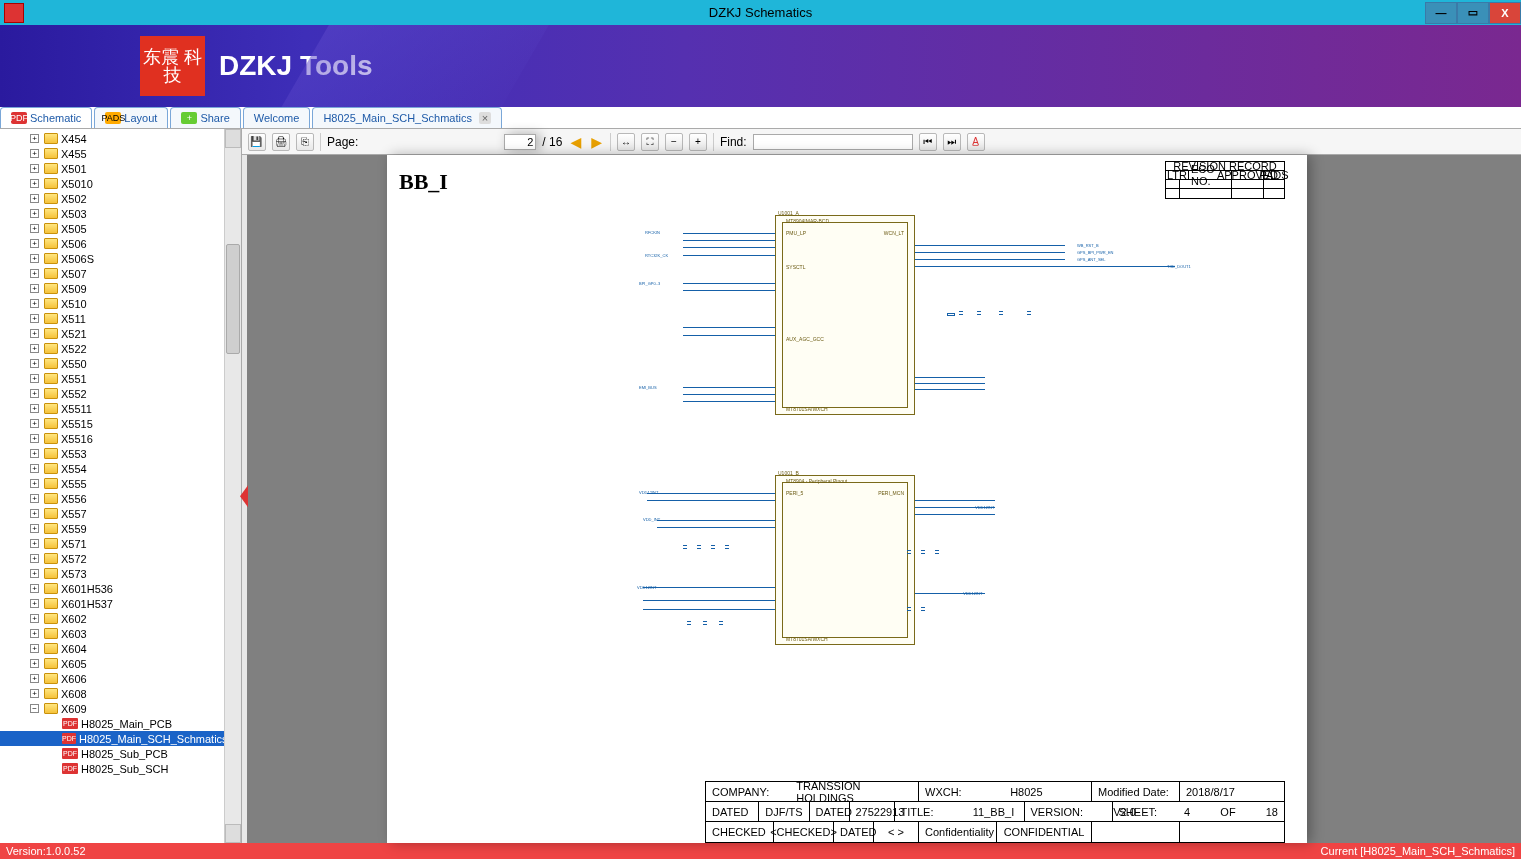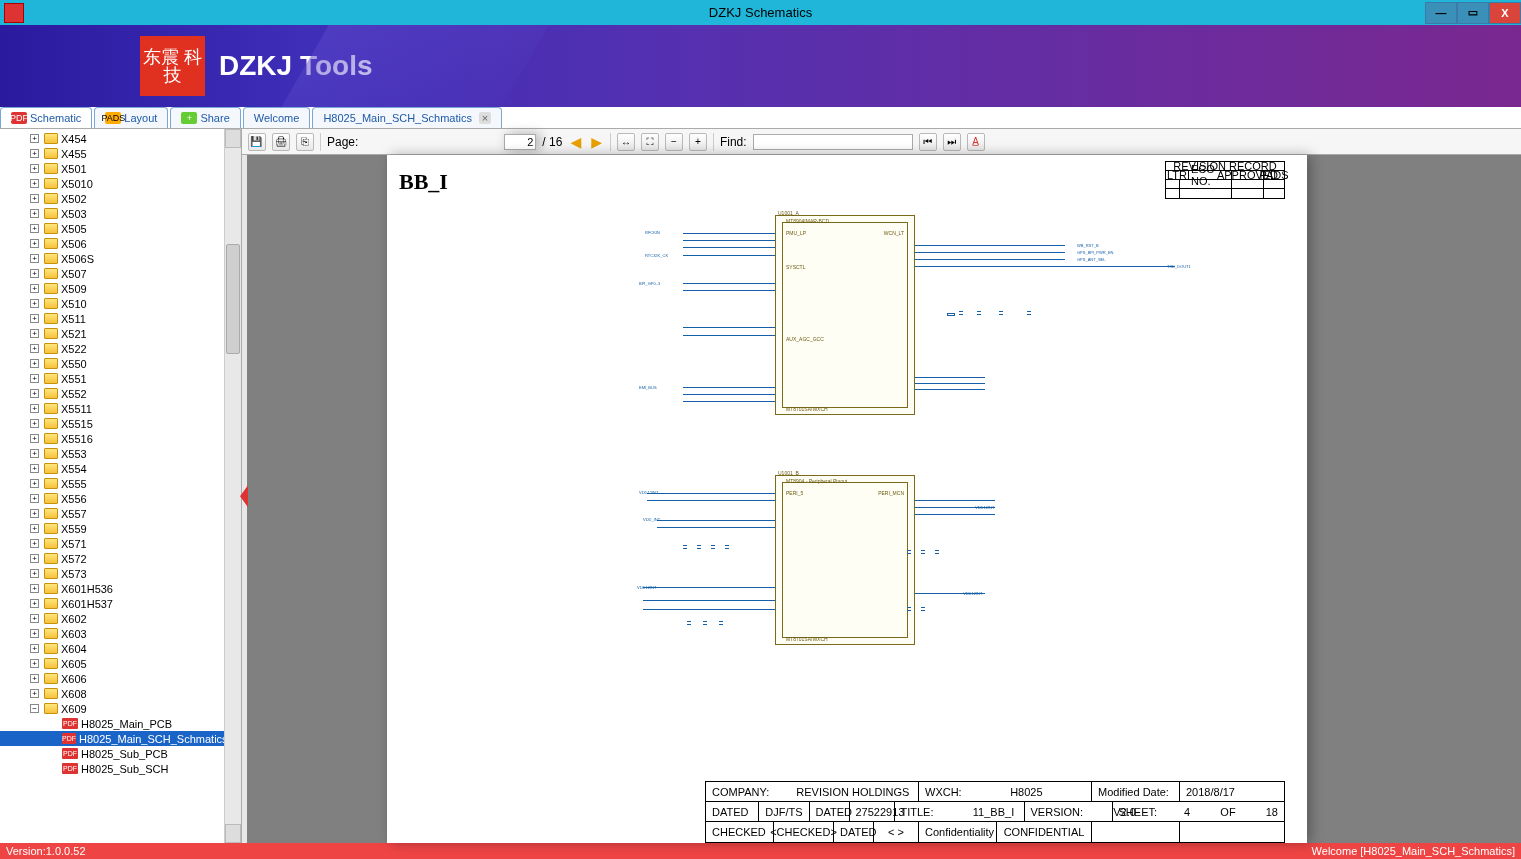--- a/index.html
+++ b/index.html
@@ -476,21 +476,21 @@
         <div class="cap" style="left:520px;top:395px"></div>
         <div class="cap" style="left:534px;top:395px"></div>
         <div class="cap" style="left:548px;top:395px"></div>
         <div class="wire" style="left:528px;top:438px;width:70px"></div>
         <div class="wirelbl" style="left:576px;top:436px">VDD12INT</div>
         <div class="cap" style="left:520px;top:452px"></div>
         <div class="cap" style="left:534px;top:452px"></div>
 
         <div class="titleblock">
           <div class="row">
-            <div class="cell" style="width:213px"><span>COMPANY:</span>&nbsp;<span>REVISION HOLDINGS</span></div>
+            <div class="cell" style="width:213px"><span>COMPANY:</span>&nbsp;<span>TRANSSION HOLDINGS</span></div>
             <div class="cell" style="width:173px"><span>WXCH:</span>&nbsp;&nbsp;&nbsp;&nbsp;&nbsp;&nbsp;&nbsp;&nbsp;<span>H8025</span></div>
             <div class="cell" style="width:88px">
                 <span>Modified Date:</span>
               </div>
             <div class="cell" style="flex:1">
                 <span>2018/8/17</span>
               </div>
           </div>
           <div class="row">
             <div class="cell" style="width:68px">
@@ -532,14 +532,14 @@
             <div class="cell" style="flex:1"></div>
           </div>
         </div>
       </div>
     </div>
   </div>
 </div>
 
 <div class="statusbar">
   <span>Version:1.0.0.52</span>
-  <span>Welcome [H8025_Main_SCH_Schmatics]</span>
+  <span>Current [H8025_Main_SCH_Schmatics]</span>
 </div>
 
 </body></html>

